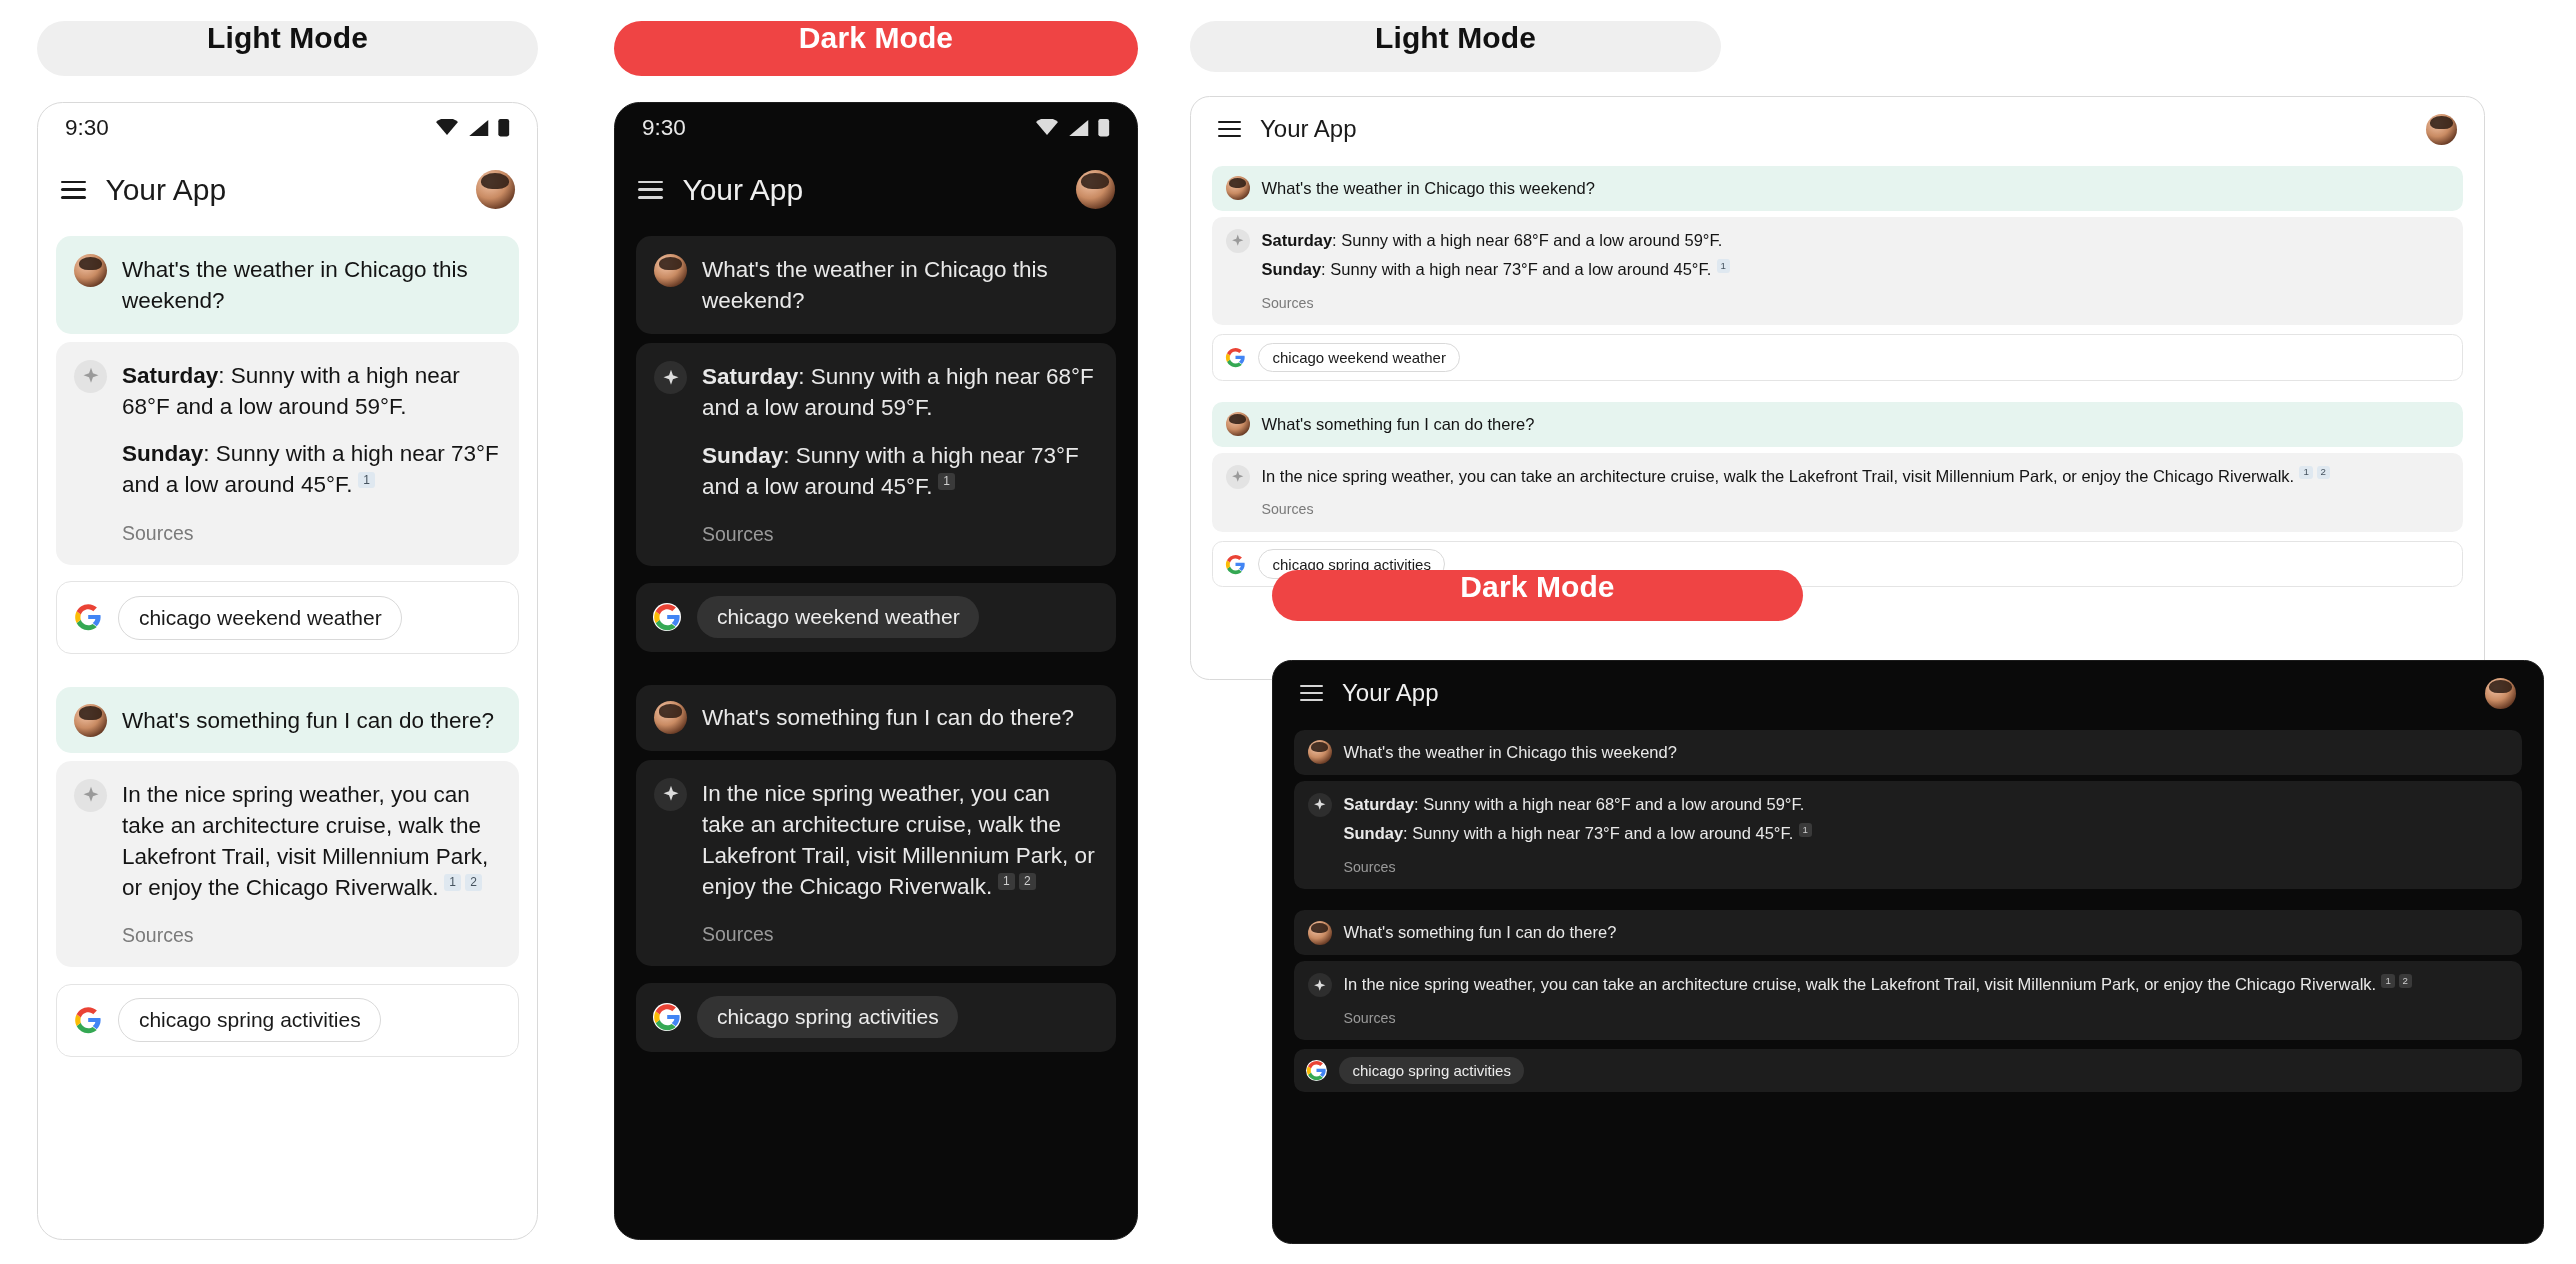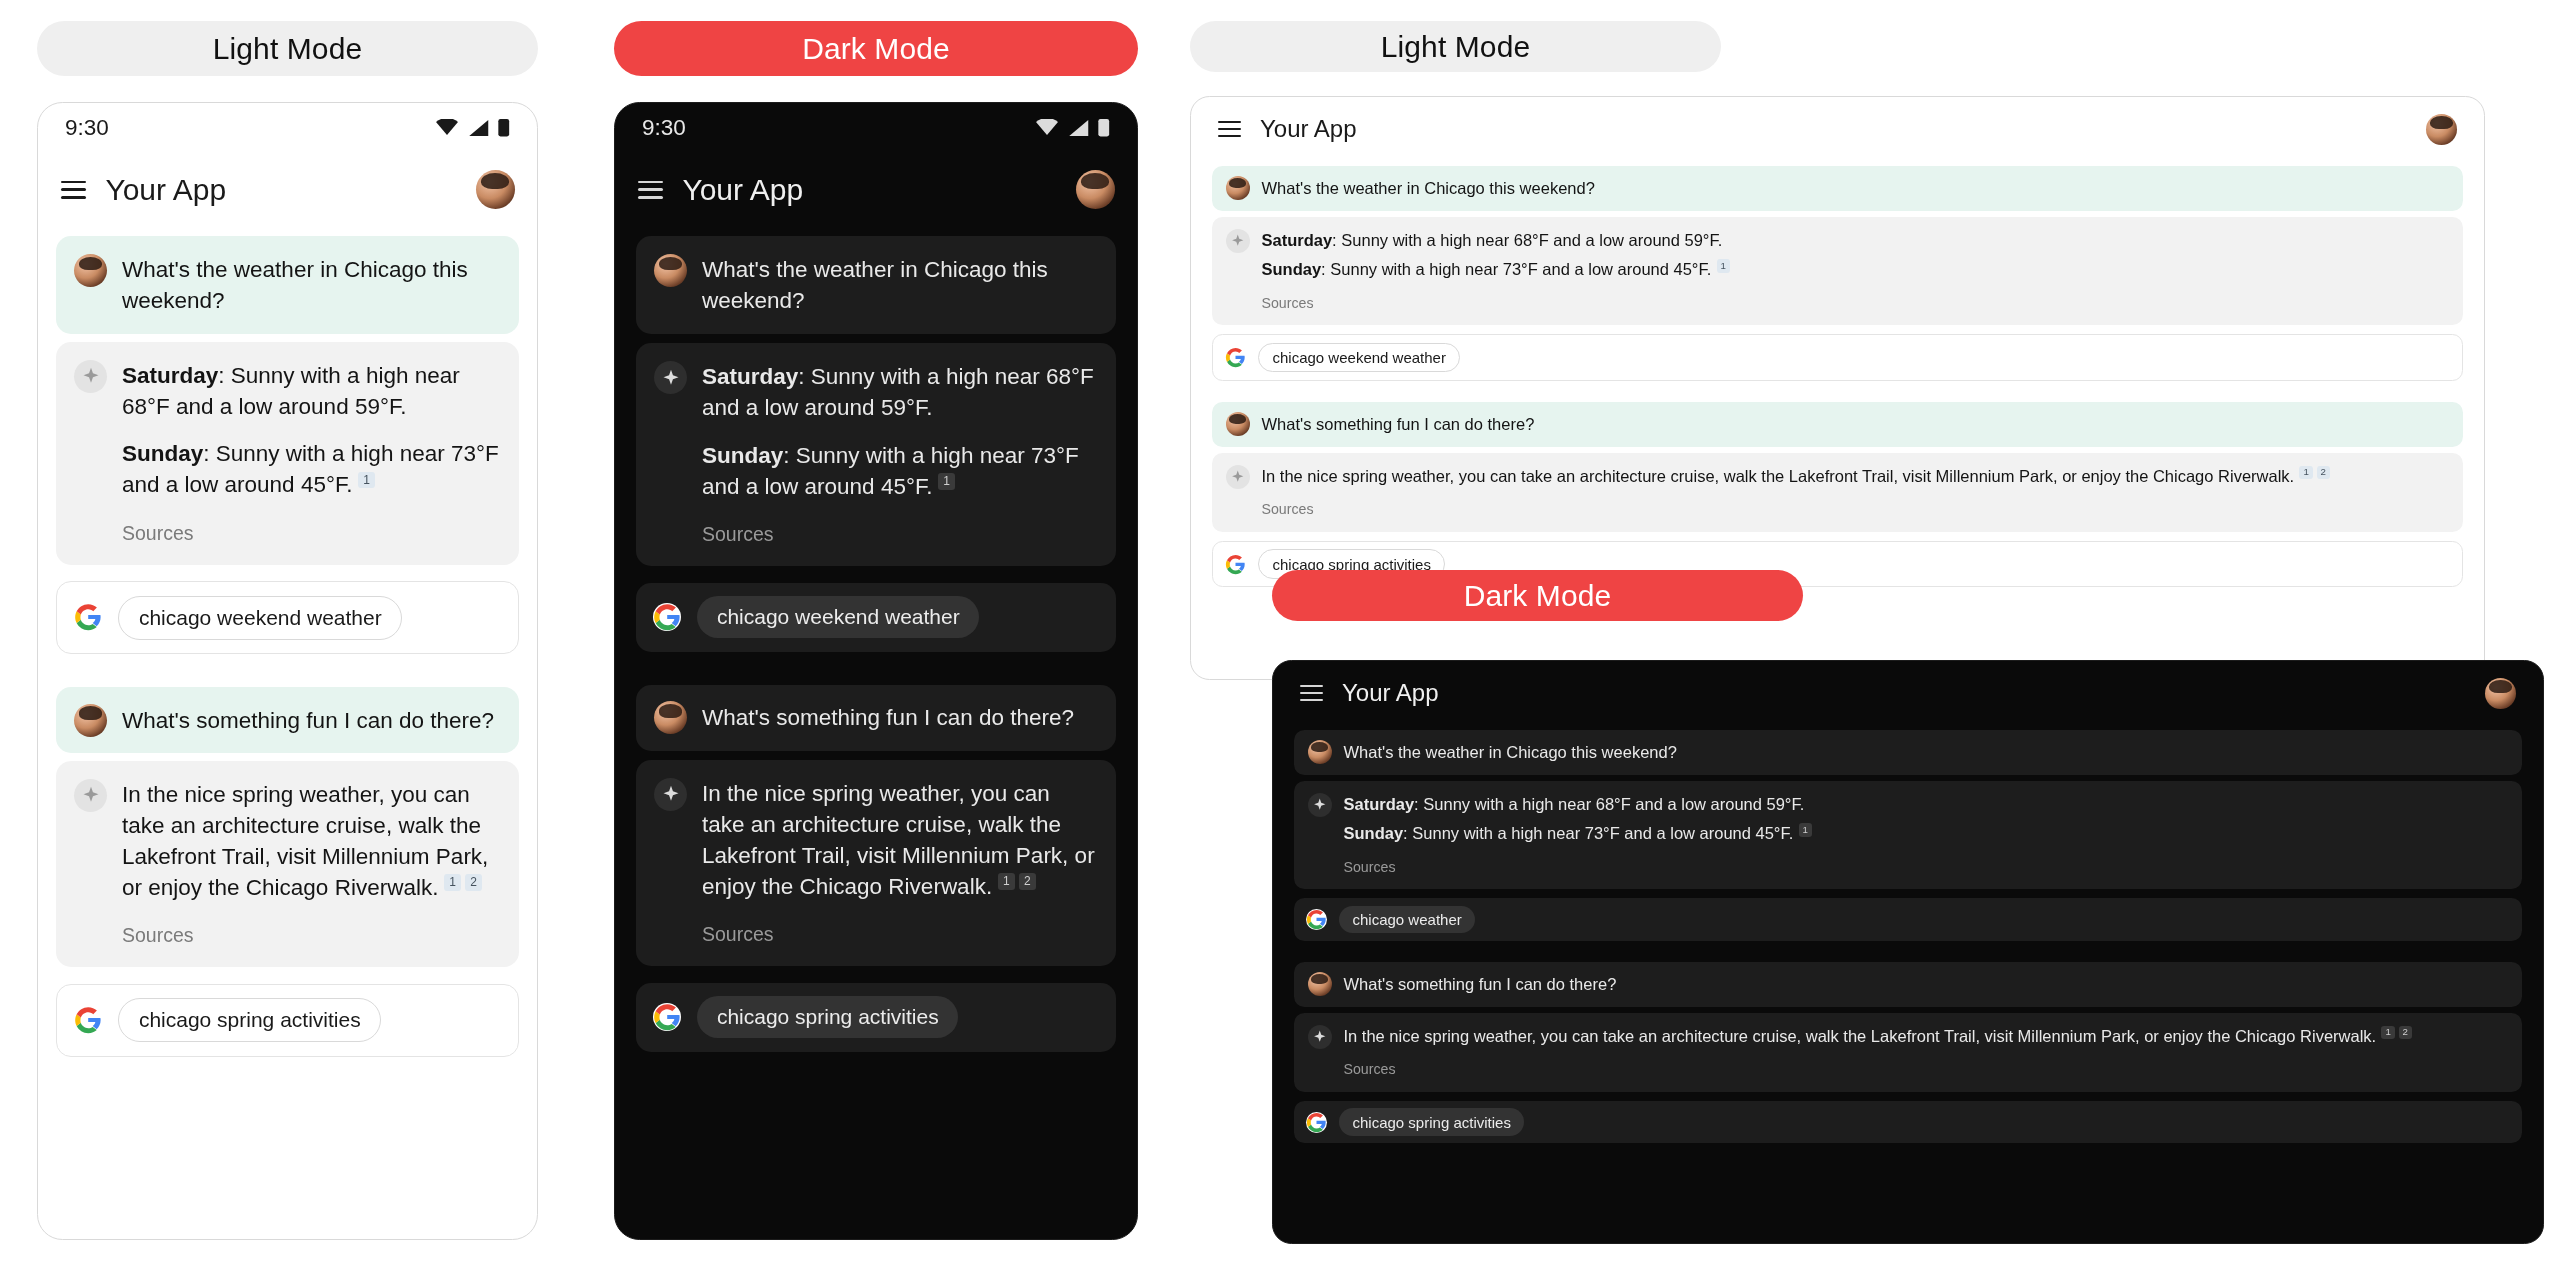--- a/index.html
+++ b/index.html
@@ -13,24 +13,24 @@
     height: 1265px;
     position: relative;
     overflow: hidden;
   }
 
   
   .mode-pill {
     position: absolute;
     border-radius: 748px;
     display: flex;
-    align-items: center;
+    align-items: flex-start;
     justify-content: center;
     font-size: 30px;
-    font-weight: 400;
+    font-weight: 700;
     letter-spacing: 0.1px;
   }
   .pill-light { background: #efefef; color: #111111; }
   .pill-dark  { background: #ef4444; color: #ffffff; }
 
   .device {
     position: absolute;
     box-sizing: border-box;
     overflow: hidden;
   }
@@ -455,31 +455,20 @@
       <div>
         <b>Saturday</b><span>: Sunny with a high near 68°F and a low around 59°F.</span>
       </div>
       <div style="margin-top:6px;">
         <b>Sunday</b><span>: Sunny with a high near 73°F and a low around 45°F.</span><span class="cite cite-dark" style="width:13.5px;height:13.5px;font-size:9.7px;margin-left:5.2px;">1</span>
       </div>
       <div class="sources-label-dark" style="font-size:14.2px; margin-top:10.5px;">Sources</div>
     </div>
   </div>
 
-  <div class="chiprow chiprow-dark" style="margin:9px 21px 0 21px; border-radius:10.5px; padding:7.5px 12px; gap:12px;">
-    <span class="g-logo" style="width:21px;height:21px;background:#fff;">
-      <svg viewBox="0 0 48 48">
-          <path fill="#4285F4" d="M45 24c0-1.6-.1-2.7-.4-3.9H24v7.1h12c-.2 1.9-1.5 4.8-4.4 6.7l6.7 5.2C42.2 35.5 45 30.3 45 24z"></path>
-          <path fill="#34A853" d="M24 46c5.9 0 10.9-2 14.5-5.3l-6.9-5.4c-1.9 1.3-4.4 2.2-7.6 2.2-5.8 0-10.7-3.8-12.4-9.1l-7.1 5.5C8.1 41 15.5 46 24 46z"></path>
-          <path fill="#FBBC05" d="M11.6 28.4c-.5-1.3-.7-2.7-.7-4.4s.3-3.1.7-4.4l-7.1-5.5C3 16.8 2 20.3 2 24s1 7.2 2.5 10z"></path>
-          <path fill="#EA4335" d="M24 10.5c4.1 0 6.9 1.8 8.5 3.3l6.2-6C34.9 4.1 29.9 2 24 2 15.5 2 8.1 7 4.5 14.1l7.1 5.5c1.7-5.3 6.6-9.1 12.4-9.1z"></path>
-        </svg>
-    </span>
-    <span class="chip chip-dark" style="padding:5.2px 13.5px; font-size:15px;">chicago weather</span>
-  </div>
 
   <div class="bubble bubble-user-dark" style="margin:21px 21px 0 21px; border-radius:10.5px; padding:10.5px 13.5px; gap:12px; align-items:center;">
     <div class="avatar" style="width:24px;height:24px;"></div>
     <div style="font-size:16.5px; color:#e9e9e9;">What's something fun I can do there?</div>
   </div>
 
   <div class="bubble bubble-ai-dark" style="margin:6px 21px 0 21px; border-radius:10.5px; padding:12px 13.5px; gap:12px;">
     <div class="ai-dot ai-dot-dark" style="width:24px;height:24px;">
       <svg class="spark" width="13.5" height="13.5" viewBox="0 0 24 24">
           <path d="M12 1l2.6 7.4L22 11l-7.4 2.6L12 21l-2.6-7.4L2 11l7.4-2.6z" fill="currentColor"></path>

